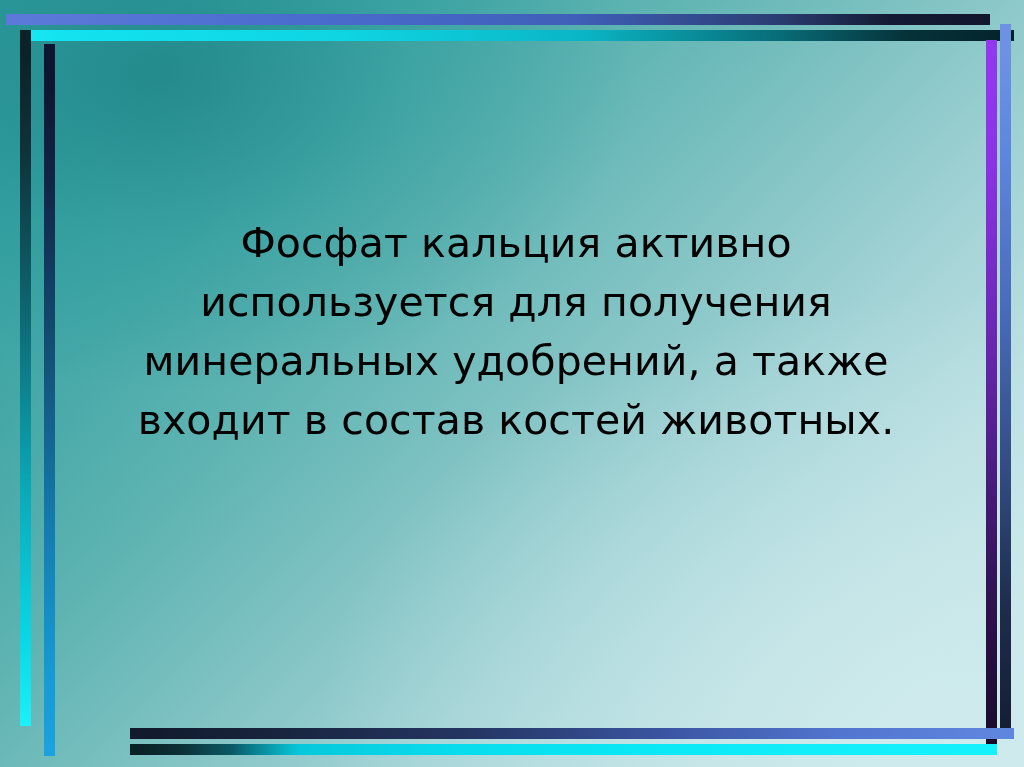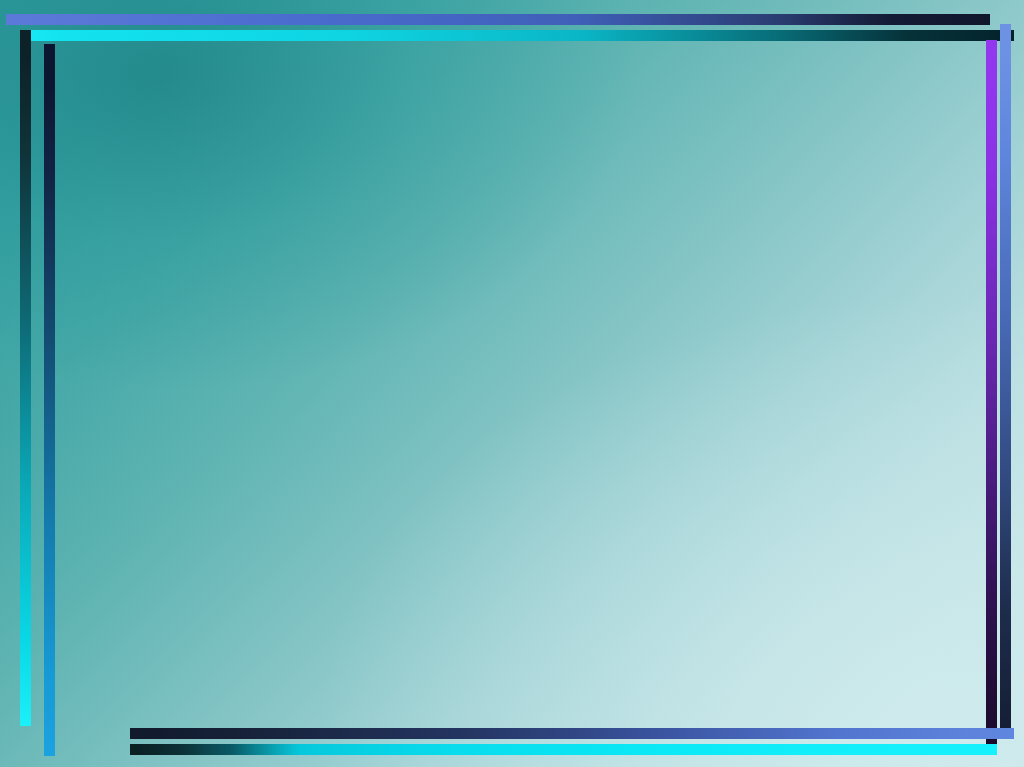--- a/index.html
+++ b/index.html
@@ -178,14 +178,15 @@
   <div class="line line-top-outer"></div>
   <div class="line line-top-inner"></div>
   <div class="line line-left-outer"></div>
   <div class="line line-left-inner"></div>
   <div class="line line-right-outer"></div>
   <div class="line line-right-inner"></div>
   <div class="line line-bot-inner"></div>
   <div class="line line-bot-outer"></div>
   <div class="line line-bot-outer-2"></div>
 
+  <div class="text-block">Фосфат кальция активно используется для получения минеральных удобрений, а также входит в состав костей животных.</div>
 
 </div>
 
 </body></html>

